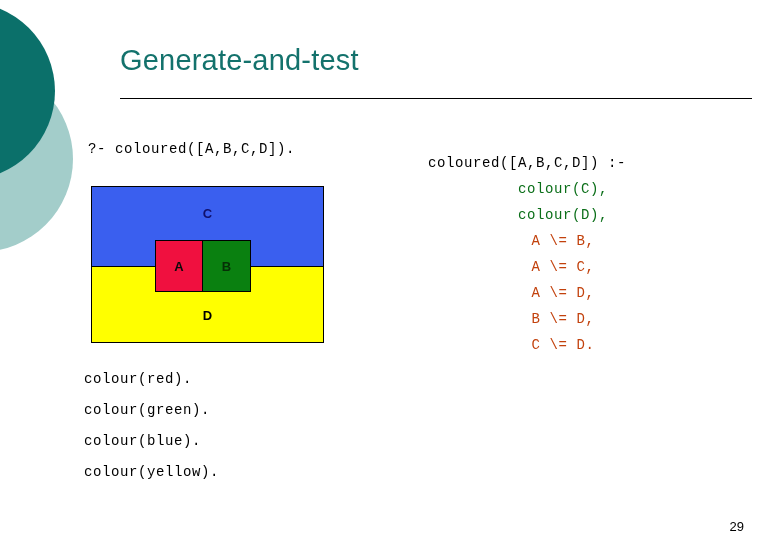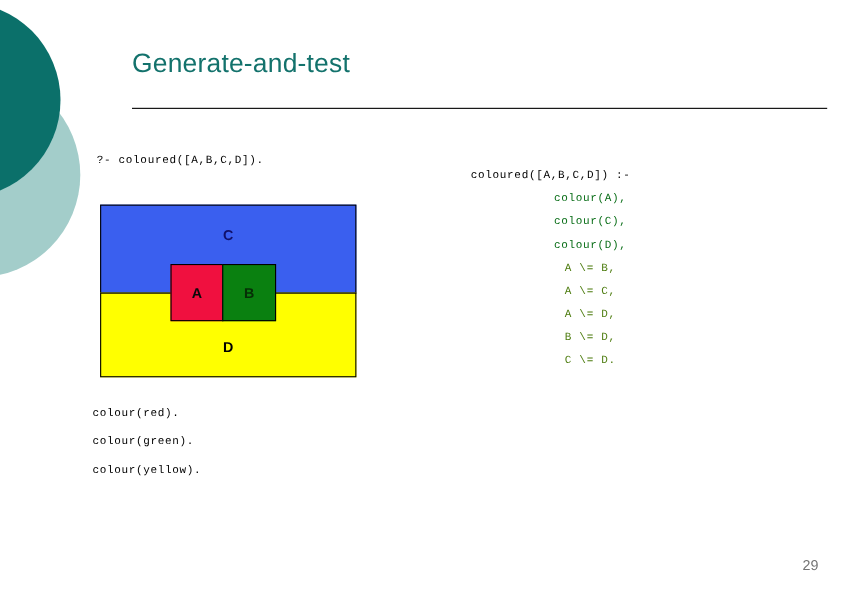--- a/index.html
+++ b/index.html
@@ -39,39 +39,39 @@
     left: -123px;
     top: 2px;
     background: #0b706a;
   }
 
   
   #title {
     position: absolute;
     left: 120px;
     top: 44px;
-    font-size: 24px;
+    font-size: 29px;
     font-weight: normal;
     color: #13726c;
     letter-spacing: 0.2px;
     white-space: nowrap;
   }
   #title-rule {
     position: absolute;
     left: 120px;
     top: 98px;
     width: 632px;
     height: 0;
     border-top: 1.6px solid #000000;
   }
 
   
   .mono {
     font-family: "Liberation Mono", "DejaVu Sans Mono", monospace;
-    font-size: 10px;
+    font-size: 14px;
     letter-spacing: 0.6px;
     white-space: pre;
     color: #000000;
   }
 
   
   #query-line {
     position: absolute;
     left: 88px;
     top: 141px;
@@ -145,31 +145,31 @@
   }
   #clause .cl-head {
     margin-left: 0;
   }
   #clause .cl-goal {
     margin-left: 72px;
     color: #0a6e18;
   }
   #clause .cl-constraint {
     margin-left: 72px;
-    color: #4d7c0f;
+    color: #c2410c;
   }
 
   
   #page-number {
     position: absolute;
     right: 36px;
-    bottom: 19px;
+    bottom: 6px;
     font-family: "Liberation Sans", sans-serif;
     font-size: 13px;
-    color: #737373;
+    color: #000000;
   }
 </style>
 </head>
 <body>
 
 <div id="slide">
 
   <div class="deco-circle" id="deco-light"></div>
   <div class="deco-circle" id="deco-dark"></div>
 
@@ -189,26 +189,26 @@
       <span class="region-label" id="label-a">A</span>
     </div>
     <div class="region" id="region-b">
       <span class="region-label" id="label-b">B</span>
     </div>
   </div>
 
   <div id="facts">
     <div class="mono fact">colour(red).</div>
     <div class="mono fact">colour(green).</div>
+    <div class="mono fact">colour(blue).</div>
     <div class="mono fact">colour(yellow).</div>
   </div>
 
   <div id="clause">
     <div class="mono cl-line cl-head">coloured([A,B,C,D]) :-</div>
-    <div class="mono cl-line cl-goal">colour(A),</div>
     <div class="mono cl-line cl-goal">colour(C),</div>
     <div class="mono cl-line cl-goal">colour(D),</div>
     <div class="mono cl-line cl-constraint">A \= B,</div>
     <div class="mono cl-line cl-constraint">A \= C,</div>
     <div class="mono cl-line cl-constraint">A \= D,</div>
     <div class="mono cl-line cl-constraint">B \= D,</div>
     <div class="mono cl-line cl-constraint">C \= D.</div>
   </div>
 
   <div id="page-number">29</div>

